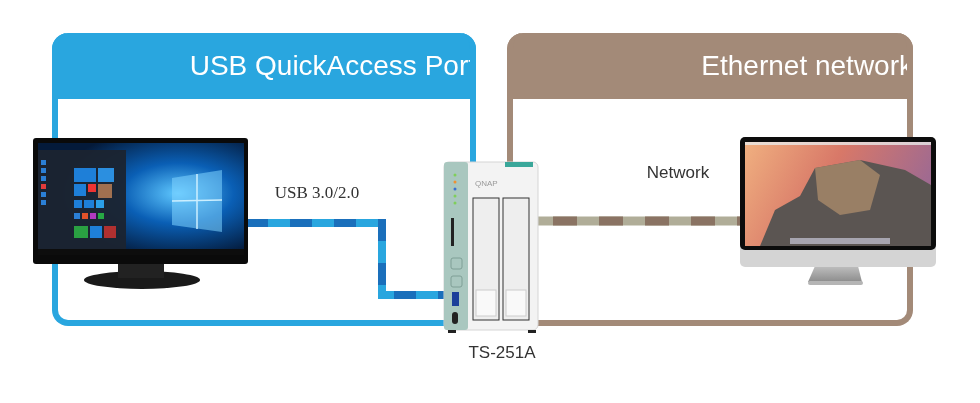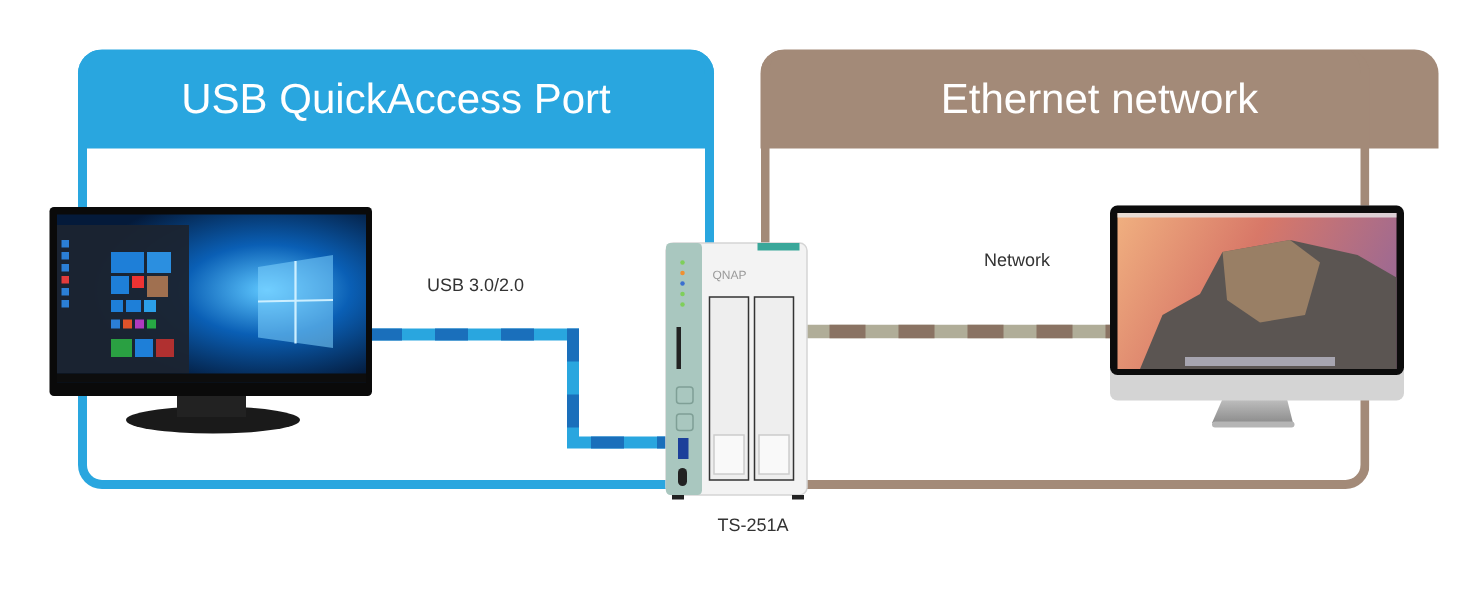--- a/index.html
+++ b/index.html
@@ -4,24 +4,24 @@
 <style>
   html, body { margin:0; padding:0; background:#ffffff; }
   body { width:980px; height:403px; position:relative; overflow:hidden;
          font-family:"DejaVu Sans", sans-serif; }
   .panel { position:absolute; border-radius:16px; box-sizing:border-box; }
   .panel-usb { left:52px; top:33px; width:424px; height:293px; border:6px solid #29a6df; border-top:none; }
   .panel-usb-head { position:absolute; left:52px; top:33px; width:424px; height:66px;
                     background:#29a6df; border-radius:16px 16px 0 0; }
   .panel-eth { left:507px; top:33px; width:406px; height:293px; border:6px solid #a38a78; border-top:none; }
   .panel-eth-head { position:absolute; left:507px; top:33px; width:406px; height:66px;
-                    background:#a38a78; border-radius:16px 16px 0 0;padding-left:46px; }
+                    background:#a38a78; border-radius:16px 16px 0 0; }
   .head-title { position:absolute; left:0; right:0; top:0; height:66px; line-height:66px;
-                text-align:center; color:#ffffff; font-size:28px; font-family:"Liberation Sans", sans-serif; }
-  .label { position:absolute; color:#333333; font-family:"Liberation Sans", sans-serif; font-size:12px; text-align:center; }
+                text-align:right; color:#ffffff; font-size:28px; font-family:"Liberation Sans", sans-serif; }
+  .label { position:absolute; color:#333333; font-family:"Liberation Sans", sans-serif; font-size:17px; text-align:center; }
   svg.overlay { position:absolute; left:0; top:0; }
 </style>
 </head>
 <body>
 
 <div class="panel-usb-head">
   <div class="head-title">USB QuickAccess Port</div>
 </div>
 <div class="panel panel-usb"></div>
 
@@ -122,17 +122,17 @@
     <rect x="740" y="137" width="196" height="130" rx="5" fill="#d4d4d4"></rect>
     <rect x="740" y="137" width="196" height="113" rx="5" fill="#0c0c0c"></rect>
     <rect x="745" y="142" width="186" height="104" fill="url(#macsky)"></rect>
     <path d="M760,246 L775,210 L800,196 L815,168 L860,160 L905,170 L931,185 L931,246 Z" fill="#5b5552"></path>
     <path d="M815,168 L860,160 L880,175 L870,210 L840,215 L818,200 Z" fill="#a98a6a" opacity="0.8"></path>
     <rect x="745" y="142" width="186" height="3" fill="#e8e8e8" opacity="0.8"></rect>
     <rect x="790" y="238" width="100" height="6" fill="#c8c8d8" opacity="0.7"></rect>
   </g>
 </svg>
 
-<div class="label" style="left:262px; top:183px; width:110px;">USB 3.0/2.0</div>
+<div class="label" style="left:262px; top:183px; width:110px;font-family:Liberation Serif, serif;">USB 3.0/2.0</div>
 <div class="label" style="left:628px; top:162px; width:100px; line-height:22px;">
   <div>Network</div>
 </div>
 <div class="label" style="left:452px; top:343px; width:100px;">TS-251A</div>
 
 </body></html>

